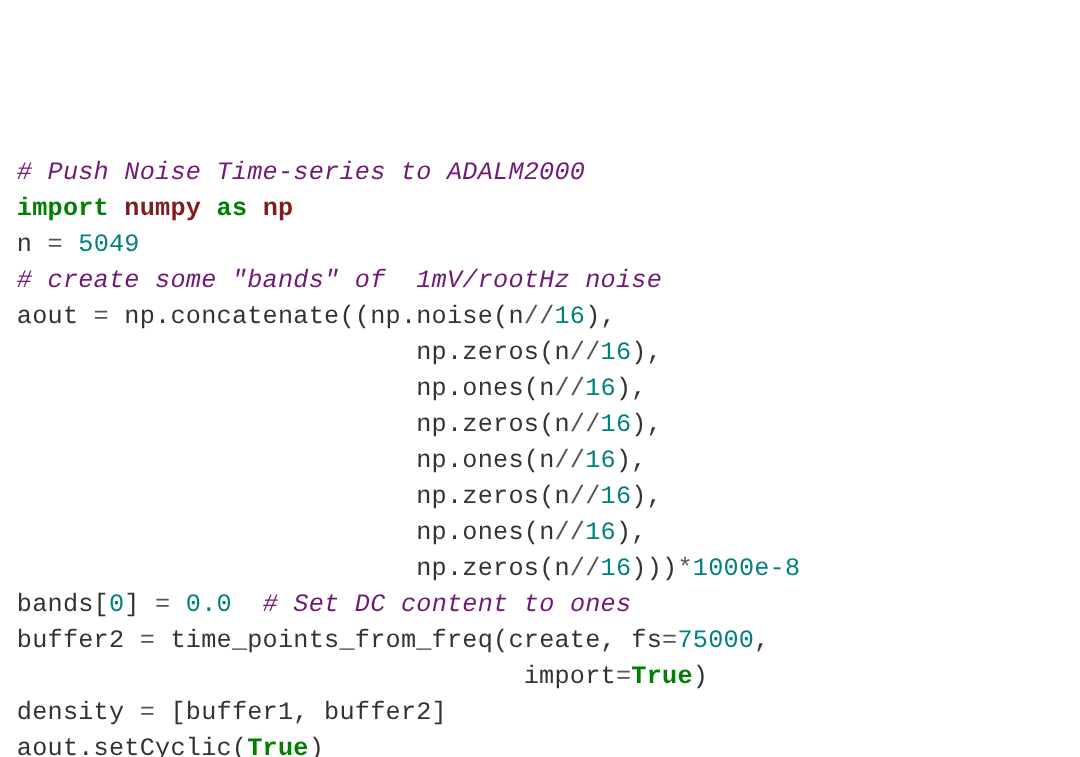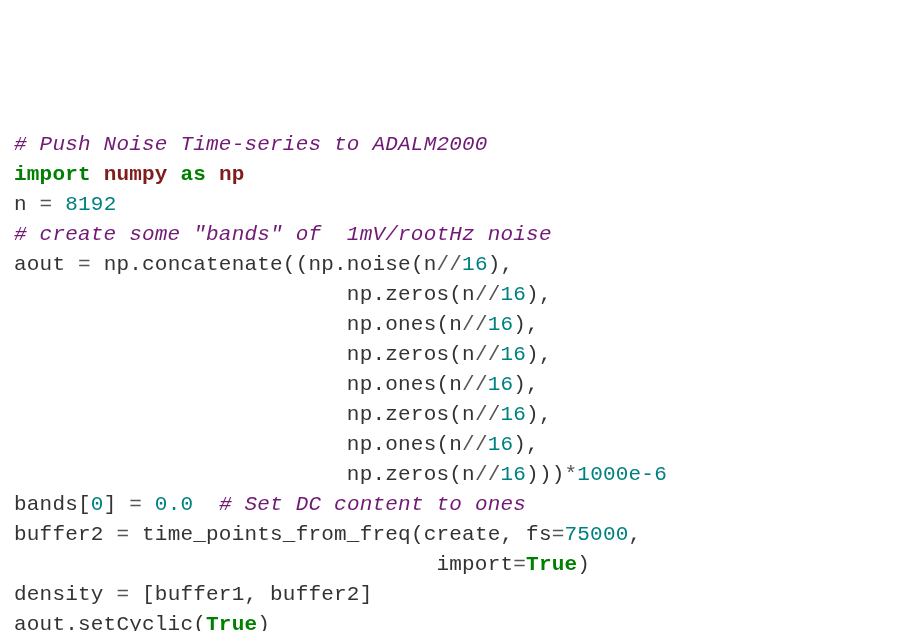--- a/index.html
+++ b/index.html
@@ -21,30 +21,30 @@
     .c-ident   { color: #333333; }
     .c-op      { color: #555555; }
   </style>
 </head>
 <body>
 
 
 
 <div><span class="c-comment"># Push Noise Time-series to ADALM2000</span>
 <span class="c-keyword">import</span> <span class="c-module">numpy</span> <span class="c-keyword">as</span> <span class="c-module">np</span>
-<span class="c-ident">n </span><span class="c-op">=</span><span> </span><span class="c-number">8192</span>
+<span class="c-ident">n </span><span class="c-op">=</span><span> </span><span class="c-number">5049</span>
 <span class="c-comment"># create some "bands" of  1mV/rootHz noise</span>
 <span class="c-ident">aout </span><span class="c-op">=</span><span class="c-ident"> np.concatenate((np.noise(n</span><span class="c-op">//</span><span class="c-number">16</span><span class="c-ident">),</span>
 <span>                          </span><span class="c-ident">np.zeros(n</span><span class="c-op">//</span><span class="c-number">16</span><span class="c-ident">),</span>
 <span>                          </span><span class="c-ident">np.ones(n</span><span class="c-op">//</span><span class="c-number">16</span><span class="c-ident">),</span>
 <span>                          </span><span class="c-ident">np.zeros(n</span><span class="c-op">//</span><span class="c-number">16</span><span class="c-ident">),</span>
 <span>                          </span><span class="c-ident">np.ones(n</span><span class="c-op">//</span><span class="c-number">16</span><span class="c-ident">),</span>
 <span>                          </span><span class="c-ident">np.zeros(n</span><span class="c-op">//</span><span class="c-number">16</span><span class="c-ident">),</span>
 <span>                          </span><span class="c-ident">np.ones(n</span><span class="c-op">//</span><span class="c-number">16</span><span class="c-ident">),</span>
-<span>                          </span><span class="c-ident">np.zeros(n</span><span class="c-op">//</span><span class="c-number">16</span><span class="c-ident">)))</span><span class="c-op">*</span><span class="c-number">1000e-6</span>
+<span>                          </span><span class="c-ident">np.zeros(n</span><span class="c-op">//</span><span class="c-number">16</span><span class="c-ident">)))</span><span class="c-op">*</span><span class="c-number">1000e-8</span>
 <span class="c-ident">bands[</span><span class="c-number">0</span><span class="c-ident">] </span><span class="c-op">=</span><span> </span><span class="c-number">0.0</span><span>  </span><span class="c-comment"># Set DC content to ones</span>
 <span class="c-ident">buffer2 </span><span class="c-op">=</span><span class="c-ident"> time_points_from_freq(create, fs</span><span class="c-op">=</span><span class="c-number">75000</span><span class="c-ident">,</span>
 <span>                                 </span><span class="c-ident">import</span><span class="c-op">=</span><span class="c-const">True</span><span class="c-ident">)</span>
 <span class="c-ident">density </span><span class="c-op">=</span><span class="c-ident"> [buffer1, buffer2]</span>
 <span class="c-ident">aout.setCyclic(</span><span class="c-const">True</span><span class="c-ident">)</span>
 </div>
 
 
 
 

